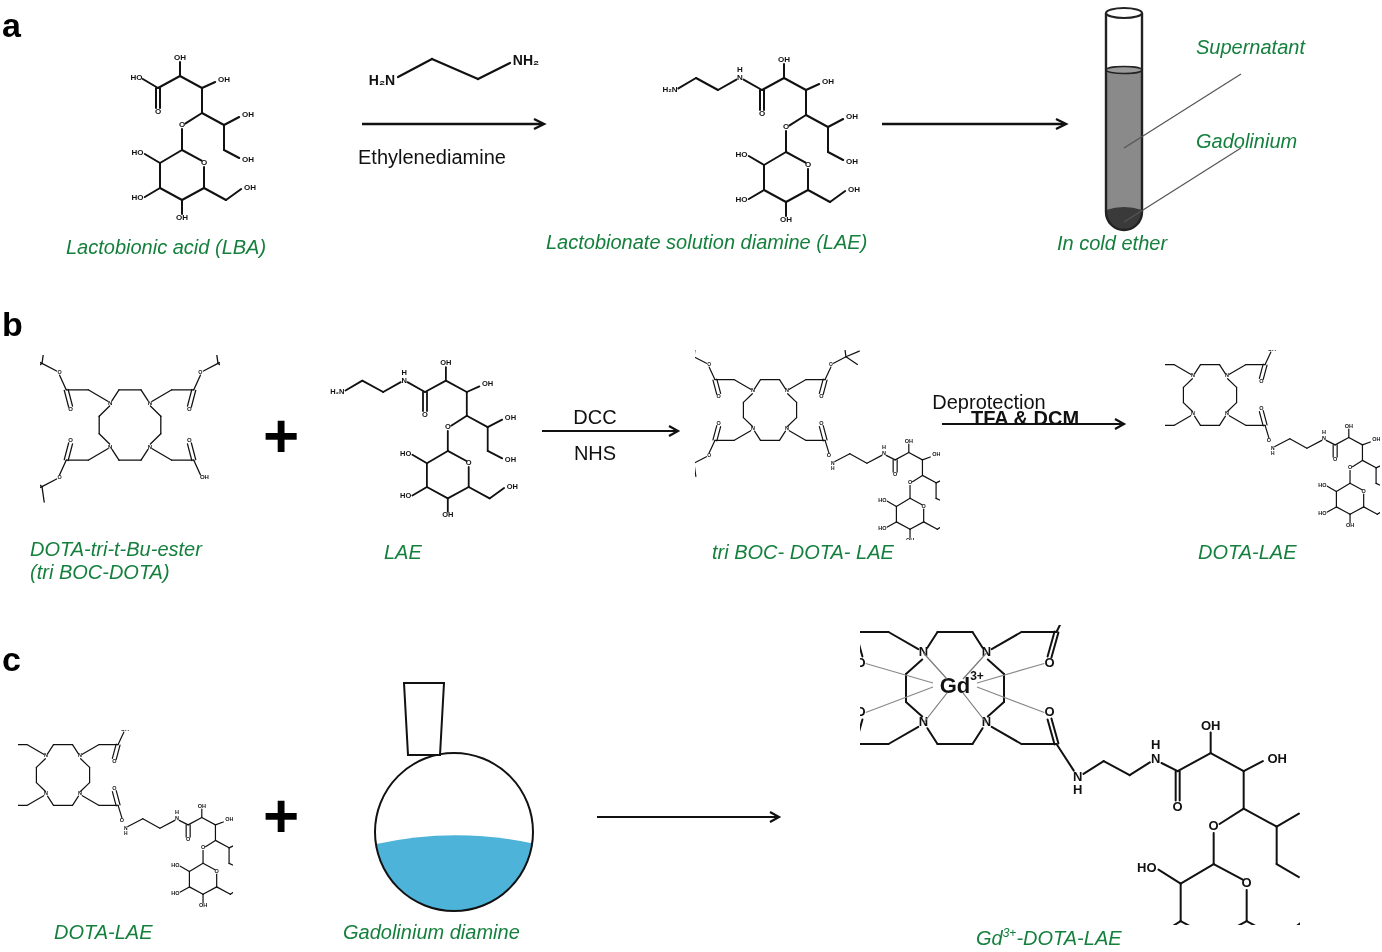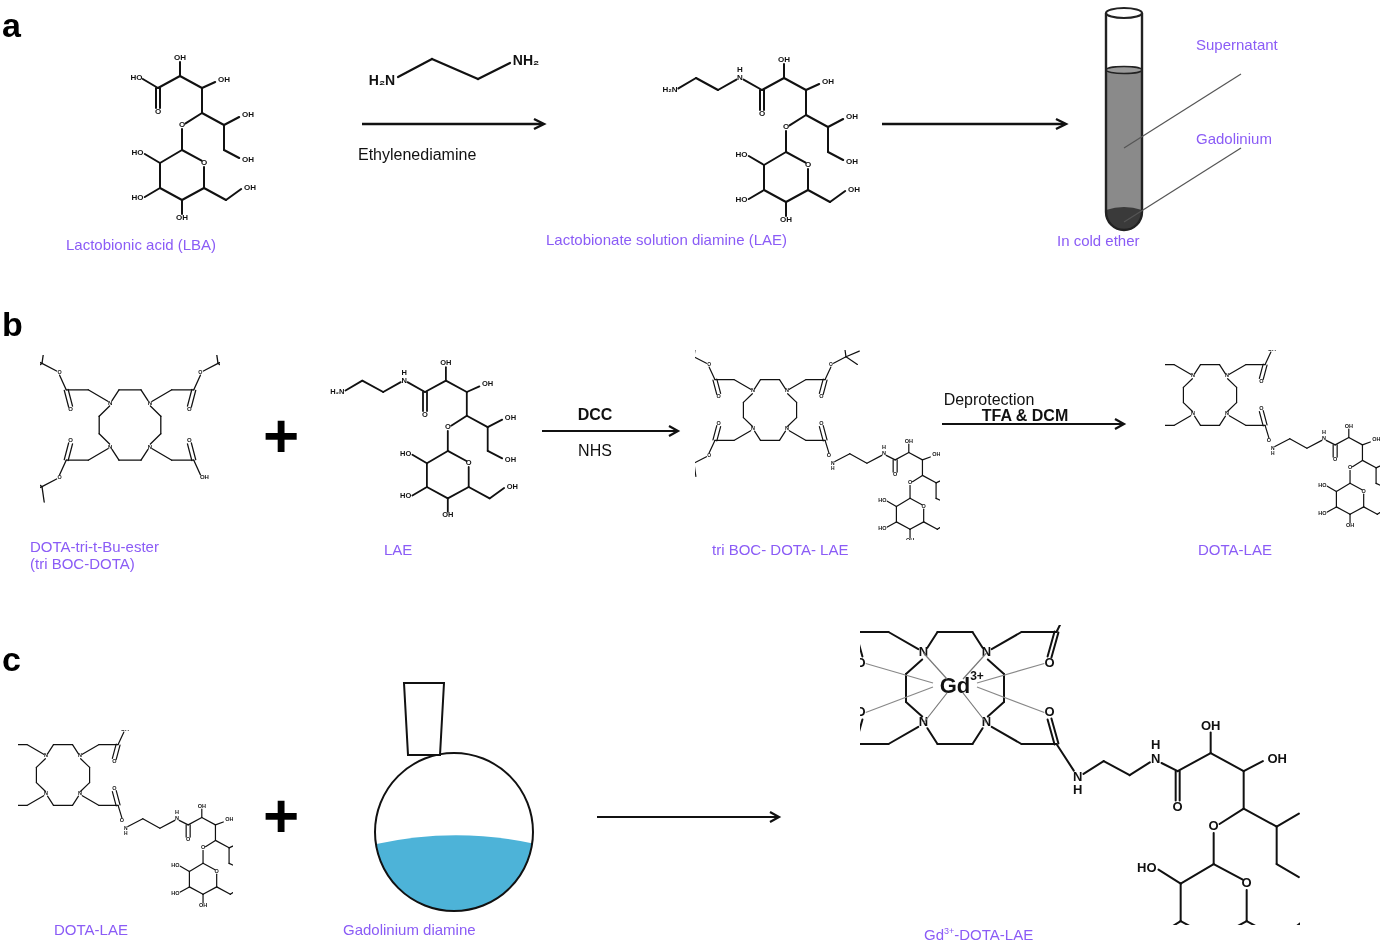--- a/index.html
+++ b/index.html
@@ -1,21 +1,21 @@
 <!DOCTYPE html>
 <html><head>
 <meta charset="utf-8">
 <style>
   html,body{margin:0;padding:0;background:#fff;}
   body{width:1382px;height:952px;position:relative;overflow:hidden;font-family:"Liberation Sans",sans-serif;color:#111;}
   .abs{position:absolute;}
   .panel-letter{font-family:"Liberation Sans",sans-serif;font-weight:bold;font-size:34px;color:#000;}
-  .label{font-size:15px;color:#8b5cf6;white-space:nowrap;}
+  .label{font-size:20px;color:#15803d;white-space:nowrap;font-style:italic;}
   .clabel{text-align:left;}
-  .arrow-label{font-size:16px;text-align:center;white-space:nowrap;}
+  .arrow-label{font-size:20px;text-align:center;white-space:nowrap;}
   .plus{font-family:"Liberation Sans",sans-serif;font-weight:bold;font-size:62px;line-height:1;color:#000;}
   svg text{font-family:"Liberation Sans",sans-serif;font-weight:bold;fill:#111;}
   sup{font-size:60%;}
 </style>
 </head>
 <body>
 
 <div class="abs panel-letter" style="left:2px;top:6px;">a</div>
 
 <svg class="abs" id="mol-lba" style="left:100px;top:0px;" width="200" height="225">
@@ -242,21 +242,21 @@
     <line x1="110" y1="50" x2="92.475" y2="40.1" stroke="#111" stroke-width="1.8" stroke-linecap="round"></line>
     <text x="89.1" y="38.6" font-size="7.5" text-anchor="middle" dominant-baseline="middle">N</text>
     <text x="89.1" y="30.725" font-size="7.5" text-anchor="middle" dominant-baseline="middle">H</text>
     <line x1="85.725" y1="40.1" x2="68.2" y2="50" stroke="#111" stroke-width="1.8" stroke-linecap="round"></line>
     <line x1="68.2" y1="50" x2="47.300000000000004" y2="38.6" stroke="#111" stroke-width="1.8" stroke-linecap="round"></line>
     <line x1="47.300000000000004" y1="38.6" x2="30.525000000000006" y2="48.5" stroke="#111" stroke-width="1.8" stroke-linecap="round"></line>
     <text x="22.400000000000006" y="50" font-size="7.5" text-anchor="middle" dominant-baseline="middle">H₂N</text>
   </svg>
 <div class="abs label" style="left:384px;top:541px;">LAE</div>
 
-<div class="abs arrow-label" style="left:555px;top:406px;width:80px;font-weight:bold;">DCC</div>
+<div class="abs arrow-label" style="left:555px;top:406px;width:80px;">DCC</div>
 <svg class="abs" style="left:540px;top:424px;" width="145" height="14">
   <line x1="2" y1="7" x2="136" y2="7" stroke="#111" stroke-width="2.2"></line>
   <polyline points="129,2 138,7 129,12" fill="none" stroke="#111" stroke-width="2.2"></polyline>
 </svg>
 <div class="abs arrow-label" style="left:555px;top:442px;width:80px;">NHS</div>
 
 <svg class="abs" id="mol-triboc-lae" style="left:695px;top:350px;" width="245" height="190">
     <text x="57.900000000000006" y="41" font-size="5.5" text-anchor="middle" dominant-baseline="middle">N</text>
     <text x="92.1" y="41" font-size="5.5" text-anchor="middle" dominant-baseline="middle">N</text>
     <text x="57.900000000000006" y="79" font-size="5.5" text-anchor="middle" dominant-baseline="middle">N</text>
@@ -661,13 +661,13 @@
     <line x1="320.675" y1="258.6" x2="298.475" y2="244.6" stroke="#111" stroke-width="2" stroke-linecap="round"></line>
     <text x="286.77500000000003" y="243.6" font-size="13" text-anchor="middle" dominant-baseline="middle">HO</text>
     <line x1="320.675" y1="296.1" x2="298.475" y2="310.1" stroke="#111" stroke-width="2" stroke-linecap="round"></line>
     <text x="286.77500000000003" y="311.1" font-size="13" text-anchor="middle" dominant-baseline="middle">HO</text>
     <line x1="353.675" y1="314.1" x2="353.675" y2="334.6" stroke="#111" stroke-width="2" stroke-linecap="round"></line>
     <text x="353.675" y="341.1" font-size="13" text-anchor="middle" dominant-baseline="middle">OH</text>
     <line x1="386.675" y1="296.1" x2="419.675" y2="314.1" stroke="#111" stroke-width="2" stroke-linecap="round"></line>
     <line x1="419.675" y1="314.1" x2="441.875" y2="297.1" stroke="#111" stroke-width="2" stroke-linecap="round"></line>
     <text x="456.175" y="296.1" font-size="13" text-anchor="middle" dominant-baseline="middle">OH</text>
   </svg>
-<div class="abs label" style="left:924px;top:926px;"><span>Gd</span><sup>3+</sup><span>-DOTA-LAE</span></div>
+<div class="abs label" style="left:976px;top:926px;"><span>Gd</span><sup>3+</sup><span>-DOTA-LAE</span></div>
 
 </body></html>

